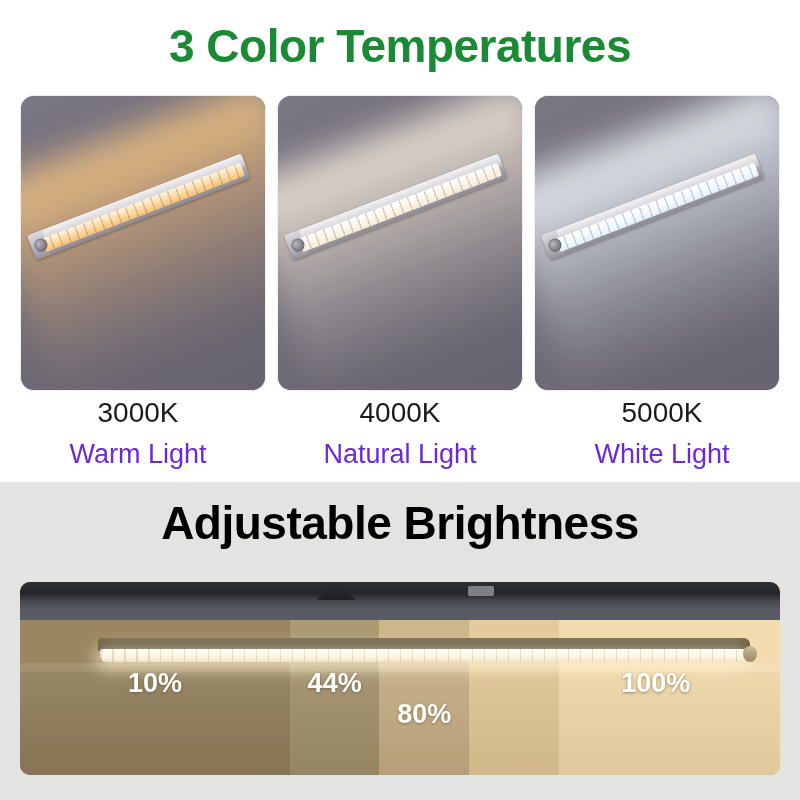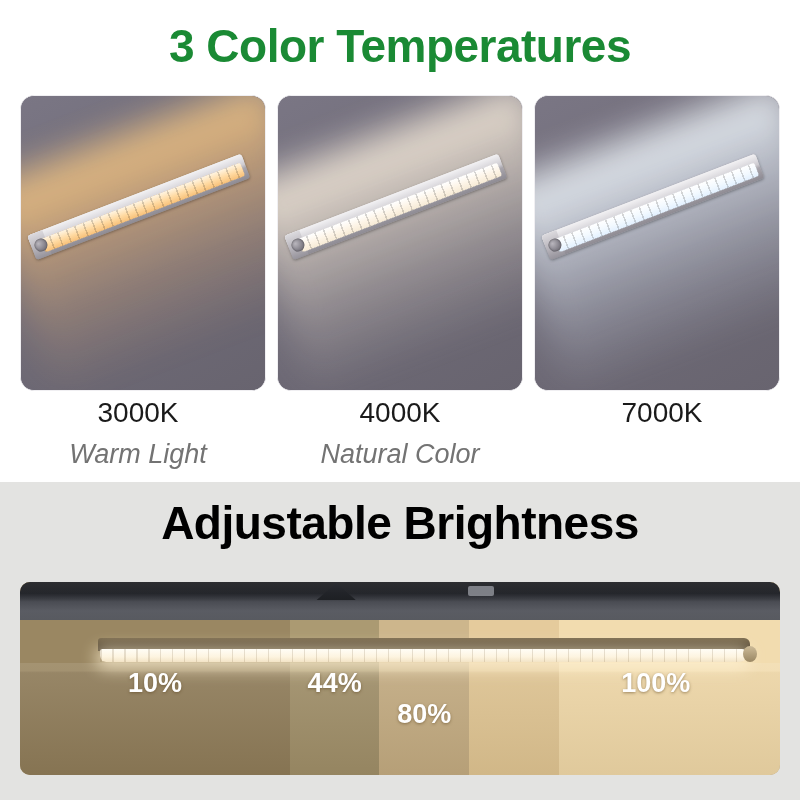--- a/index.html
+++ b/index.html
@@ -122,22 +122,22 @@
   .captions {
     position: absolute; left: 20px; top: 396px;
     width: 760px; display: flex; gap: 26px;
   }
   .cap { flex: 1; text-align: center; }
   .cap-k {
     font-size: 28px; color: #1a1a1a; line-height: 34px;
     font-weight: 400;
   }
   .cap-name {
-    font-size: 27px; color: #737373; line-height: 36px;
-    margin-top: 6px; font-weight: 400; font-style: italic;
+    font-size: 27px; color: #6d28d9; line-height: 36px;
+    margin-top: 6px; font-weight: 400;
   }
 
   
   .section-bottom {
     position: absolute; left: 0; top: 482px;
     width: 800px; height: 318px;
     background: #e3e3e1;
   }
   .heading-ab {
     position: absolute; left: 0; top: 14px;
@@ -265,24 +265,25 @@
 
     </div>
 
     <div class="captions">
       <div class="cap">
         <div class="cap-k">3000K</div>
         <div class="cap-name">Warm Light</div>
       </div>
       <div class="cap">
         <div class="cap-k">4000K</div>
-        <div class="cap-name">Natural Color</div>
+        <div class="cap-name">Natural Light</div>
       </div>
       <div class="cap">
-        <div class="cap-k">7000K</div>
+        <div class="cap-k">5000K</div>
+        <div class="cap-name">White Light</div>
       </div>
     </div>
 
   </div>
 
   <div class="section-bottom">
 
     <div class="heading-ab">Adjustable Brightness</div>
 
     <div class="bright-photo">

